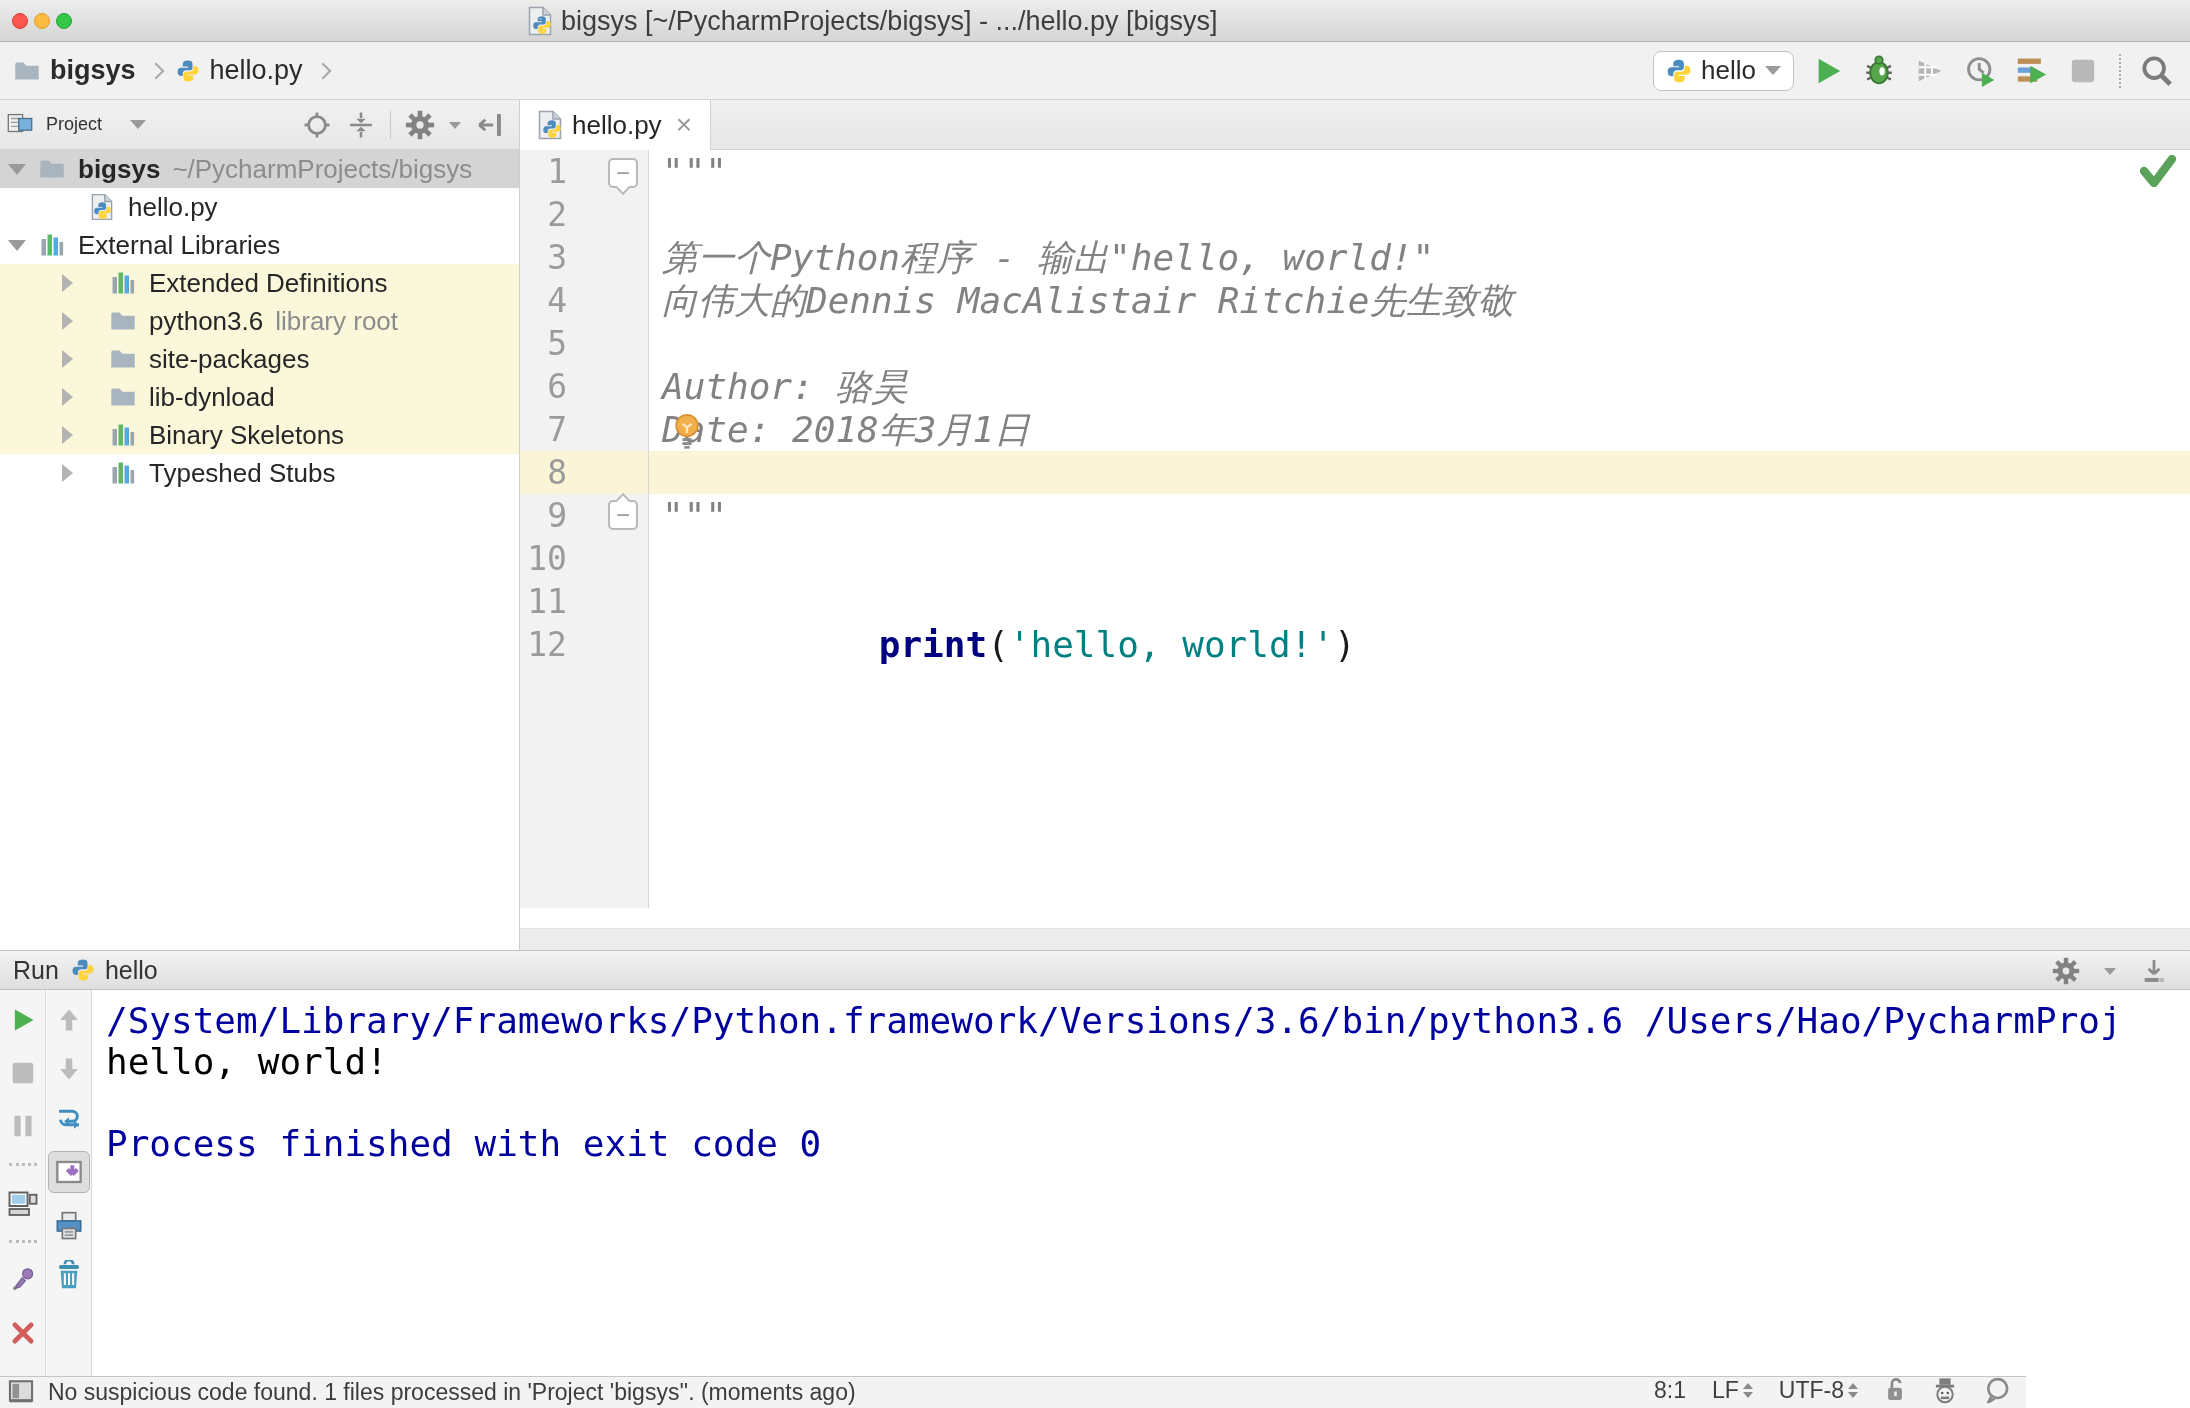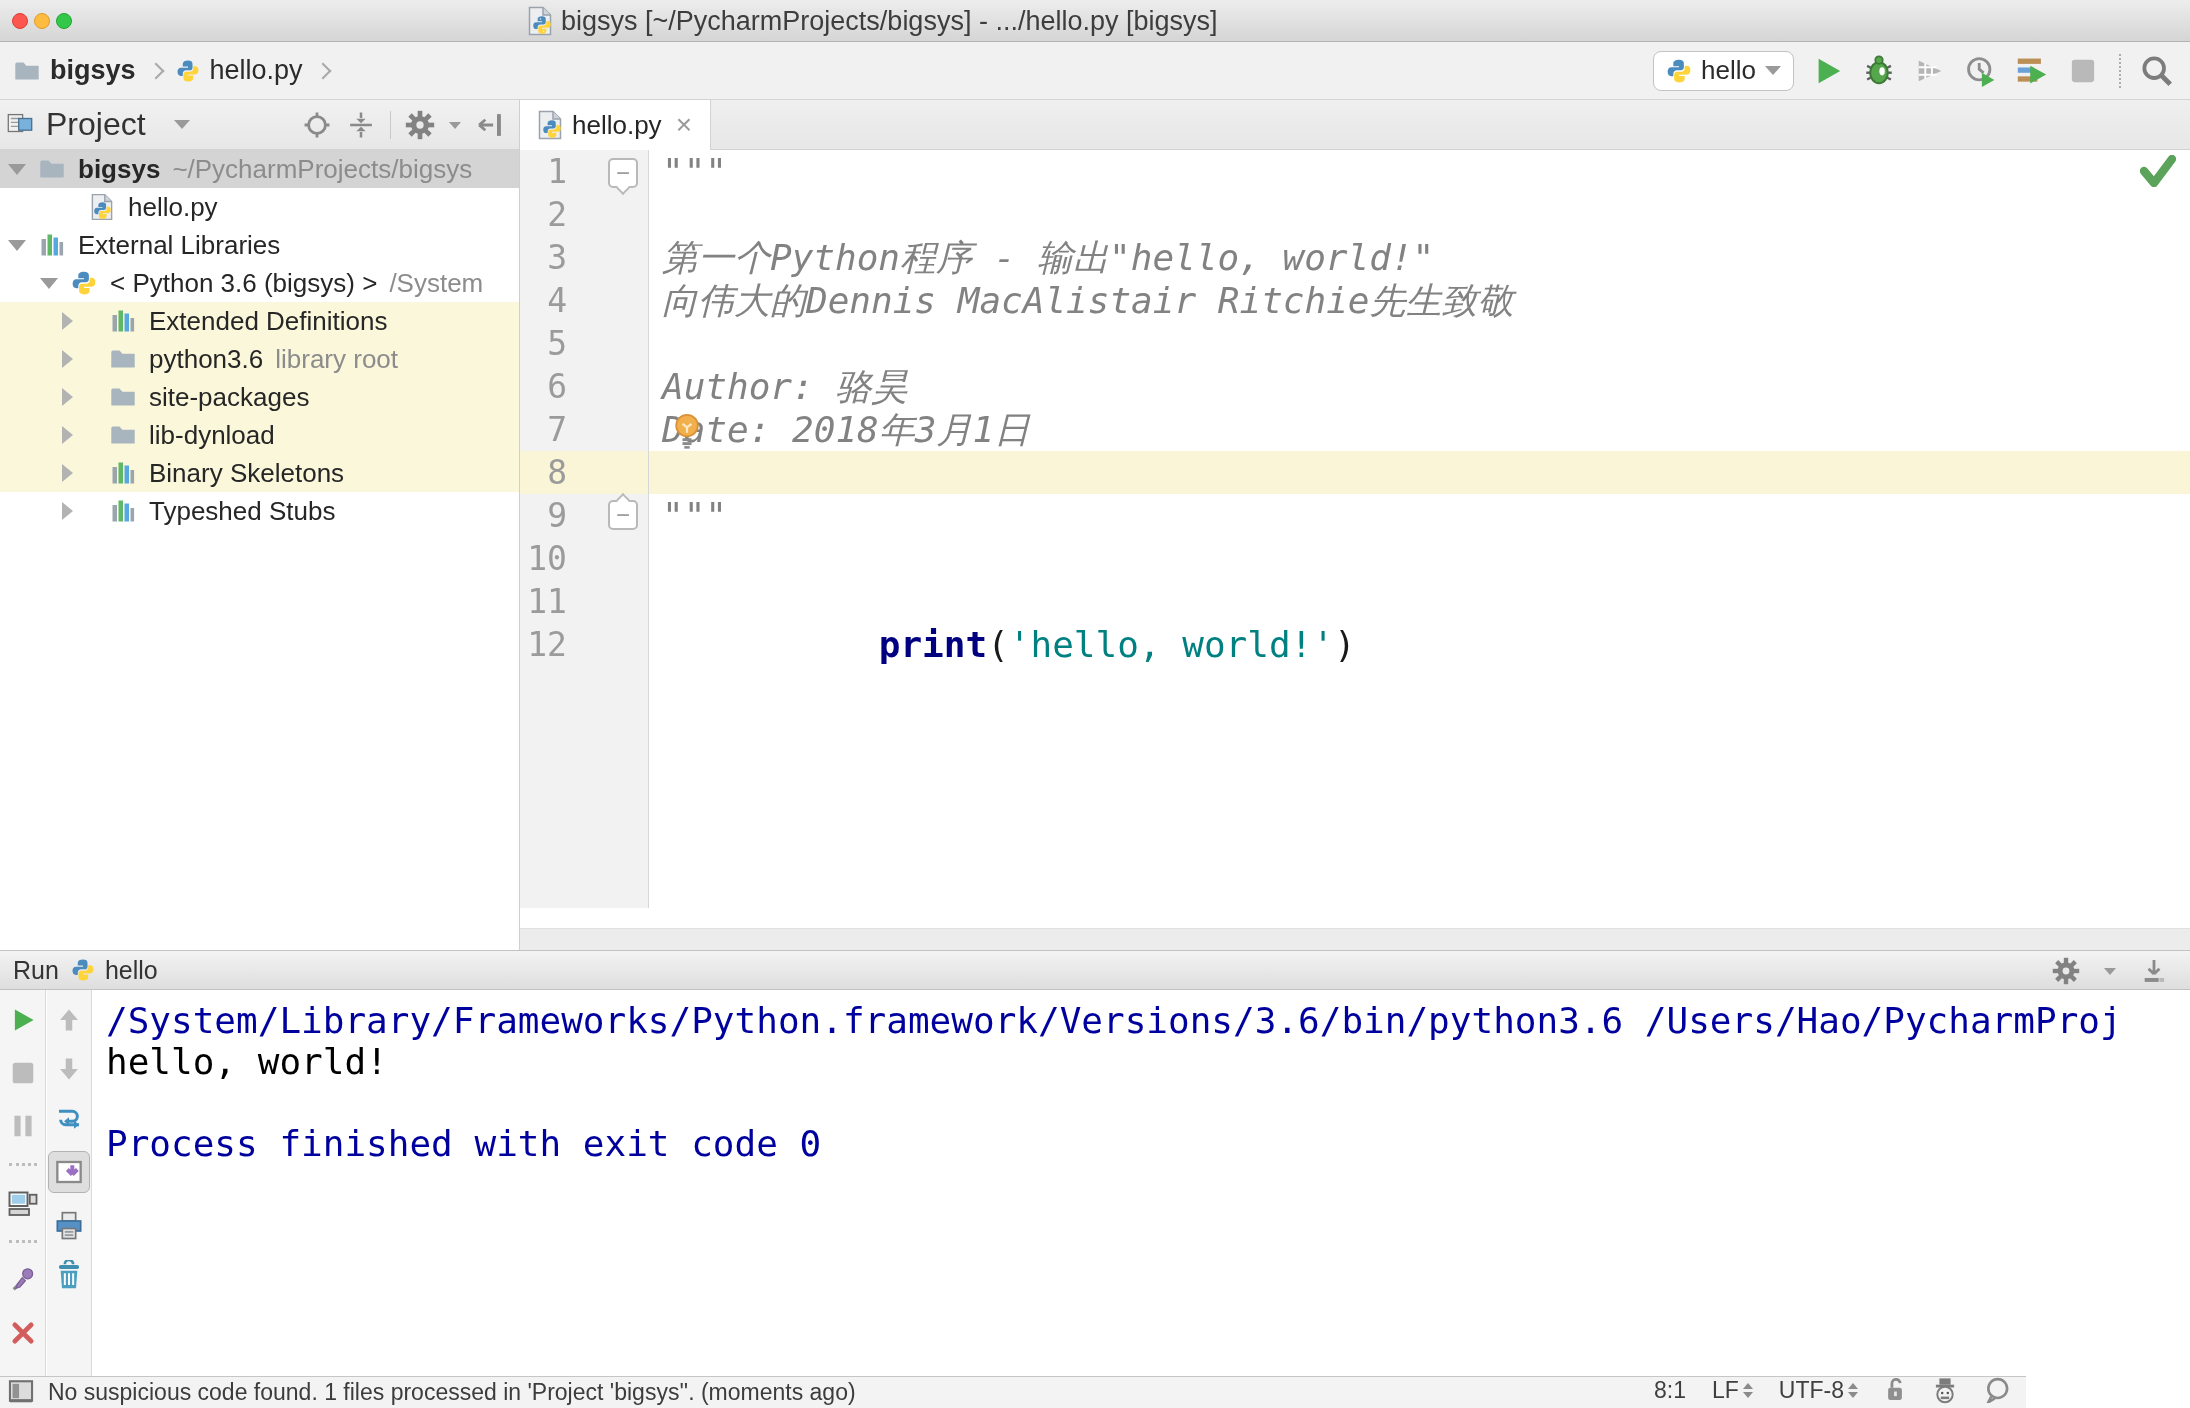--- a/index.html
+++ b/index.html
@@ -39,21 +39,21 @@
     border-top:9px solid #9a9a9a; display:inline-block; }
   .tbicon { width:34px; height:34px; display:flex; align-items:center; justify-content:center; }
   .tbsep { width:2px; height:34px; border-left:2px dotted #ababab; margin:0 2px; }
 
   
   .project-panel { position:absolute; left:0; top:100px; width:520px; height:850px;
     background:#fff; border-right:1px solid #cfcfcf; overflow:hidden; }
   .panel-header { position:absolute; left:0; top:0; width:100%; height:50px;
     background:linear-gradient(#f1f1f1,#e7e7e7); border-bottom:1px solid #d2d2d2;
     display:flex; align-items:center; }
-  .panel-header .ph-title { font-size:32px; color:#333; margin-left:12px; }
+  .panel-header .ph-title { font-size:18px; color:#333; margin-left:12px; }
   .ph-caret { margin-left:28px; }
   .ph-icons { position:absolute; right:14px; top:0; height:50px; display:flex; align-items:center; gap:14px; }
   .ph-btn { display:flex; align-items:center; justify-content:center; width:30px; height:30px; }
   .ph-sep { width:1px; height:28px; background:#c9c9c9; }
 
   .tree { position:absolute; left:0; top:50px; width:100%; }
   .trow { height:38px; display:flex; align-items:center; white-space:nowrap; font-size:26px; color:#262626; }
   .trow .tri { flex:none; }
   .tri-down { width:0; height:0; border-left:9px solid transparent; border-right:9px solid transparent;
     border-top:11px solid #9a9a9a; display:inline-block; }
@@ -329,31 +329,20 @@
         <span class="ticon">
             <svg width="24" height="24" viewBox="0 0 16 16">
               <rect x="1" y="4" width="3" height="11" fill="#9aa5ad"></rect>
               <rect x="5" y="1" width="3" height="14" fill="#5fb865"></rect>
               <rect x="9" y="3" width="3" height="12" fill="#55a8e0"></rect>
               <rect x="13" y="6" width="2.4" height="9" fill="#9aa5ad"></rect>
             </svg>
           </span>
         <span class="tlabel">External Libraries</span>
       </div>
-      <div class="trow lvl1">
-        <span class="tri tri-down"></span>
-        <span class="ticon">
-            <svg width="26" height="26" viewBox="0 0 32 32">
-              <path fill="#4b8bbe" d="M16 2c-4 0-7 1.5-7 4.5V10h7v1.5H6.5C3.5 11.5 2 14 2 17s1.5 5.5 4.5 5.5H9v-3c0-2.5 2-4.5 4.5-4.5h5c2 0 3.5-1.5 3.5-3.5v-5C22 3.5 20 2 16 2z"></path>
-              <path fill="#ffd43b" d="M16 30c4 0 7-1.5 7-4.5V22h-7v-1.5h9.5c3 0 4.5-2.5 4.5-5.5s-1.5-5.5-4.5-5.5H23v3c0 2.5-2 4.5-4.5 4.5h-5c-2 0-3.5 1.5-3.5 3.5v5c0 2.5 2 4.5 6 4.5z"></path>
-            </svg>
-          </span>
-        <span class="tlabel">&lt; Python 3.6 (bigsys) &gt;</span>
-        <span class="thint">/System</span>
-      </div>
       <div class="trow lvl2 hl">
         <span class="tri tri-right"></span>
         <span class="ticon">
             <svg width="24" height="24" viewBox="0 0 16 16">
               <rect x="1" y="4" width="3" height="11" fill="#9aa5ad"></rect>
               <rect x="5" y="1" width="3" height="14" fill="#5fb865"></rect>
               <rect x="9" y="3" width="3" height="12" fill="#55a8e0"></rect>
               <rect x="13" y="6" width="2.4" height="9" fill="#9aa5ad"></rect>
             </svg>
           </span>

